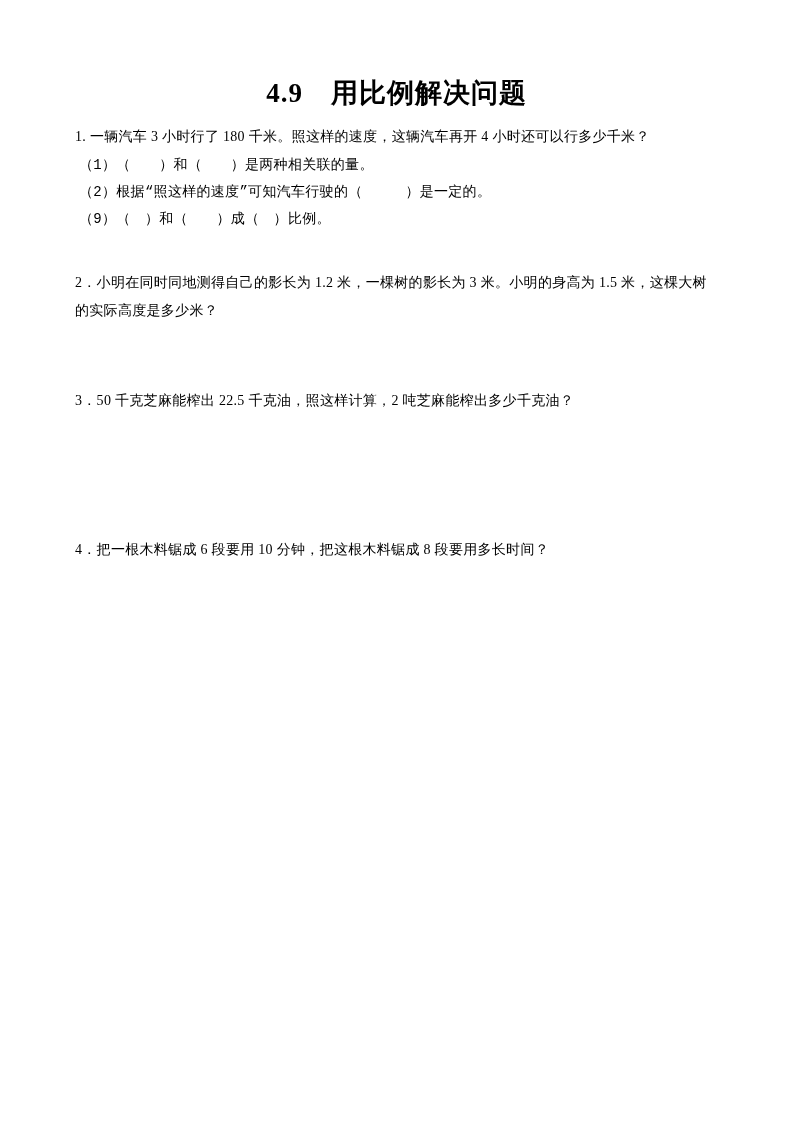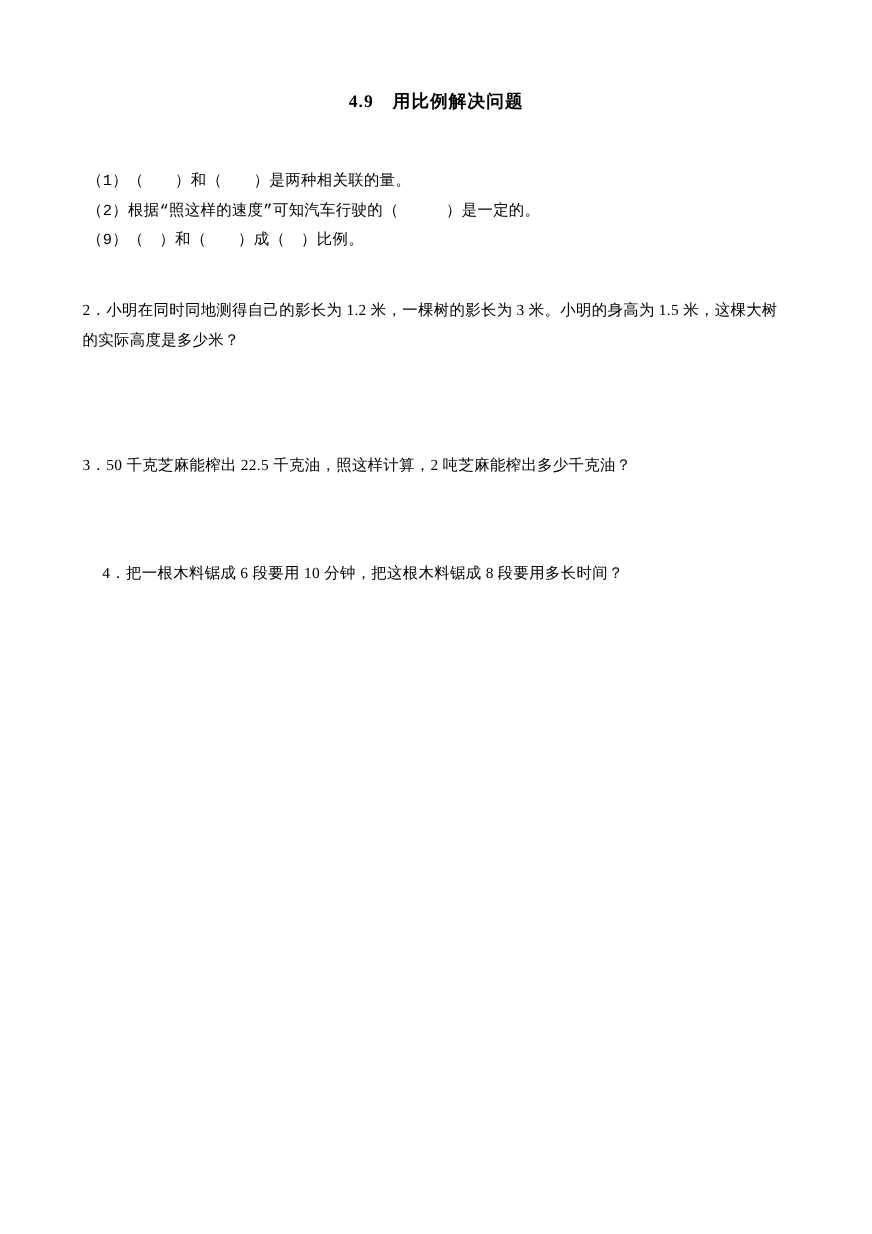--- a/index.html
+++ b/index.html
@@ -17,21 +17,21 @@
     font-size: 14px;
     overflow: hidden;
   }
   .title {
     position: absolute;
     top: 78px;
     left: 0;
     width: 100%;
     margin: 0;
     text-align: center;
-    font-size: 16px;
+    font-size: 27px;
     font-weight: bold;
     line-height: 30px;
     letter-spacing: 1px;
   }
   .line {
     position: absolute;
     left: 75px;
     margin: 0;
     line-height: 28px;
     letter-spacing: 0.3px;
@@ -40,30 +40,31 @@
   .part { left: 79px; font-family: Liberation Mono, monospace; }
   .q1-stem { top: 123px; }
   .q1-part1 { top: 151px; }
   .q1-part2 { top: 178px; }
   .q1-part3 { top: 205px; }
   .q2-stem {
     top: 269px;
     width: 638px;
     white-space: normal;
   }
-  .q3-stem { top: 410px; }
-  .q4-stem { top: 508px; margin-left: 18px; }
+  .q3-stem { top: 387px; }
+  .q4-stem { top: 536px; }
 </style>
 </head>
 <body>
 
 <div class="page">
 
   <h1 class="title">4.9　用比例解决问题</h1>
 
+  <p class="line q1-stem">1. 一辆汽车 3 小时行了 180 千米。照这样的速度，这辆汽车再开 4 小时还可以行多少千米？</p>
 
   <p class="line part q1-part1">（1）（　　）和（　　）是两种相关联的量。</p>
 
   <p class="line part q1-part2">（2）根据“照这样的速度”可知汽车行驶的（　　　）是一定的。</p>
 
   <p class="line part q1-part3">（9）（　）和（　　）成（　）比例。</p>
 
   <p class="line q2-stem">2．小明在同时同地测得自己的影长为 1.2 米，一棵树的影长为 3 米。小明的身高为 1.5 米，这棵大树的实际高度是多少米？</p>
 
   <p class="line q3-stem">3．50 千克芝麻能榨出 22.5 千克油，照这样计算，2 吨芝麻能榨出多少千克油？</p>

